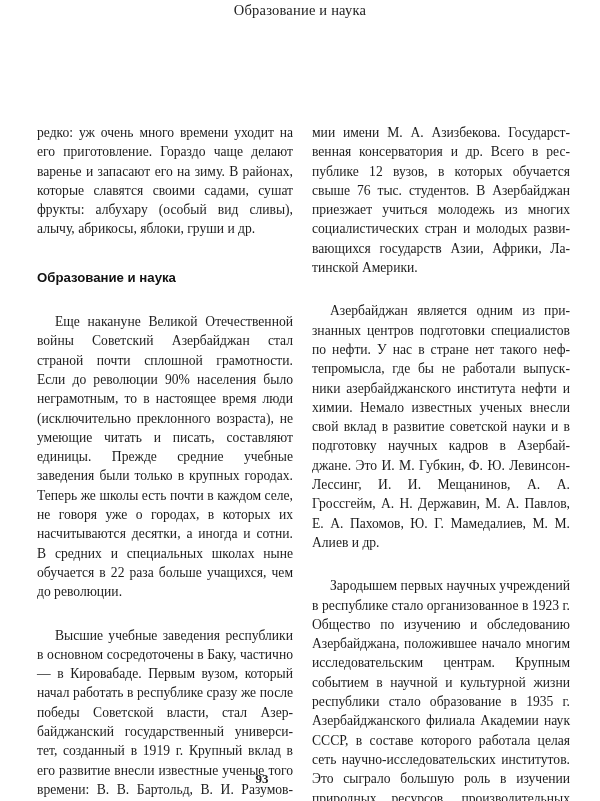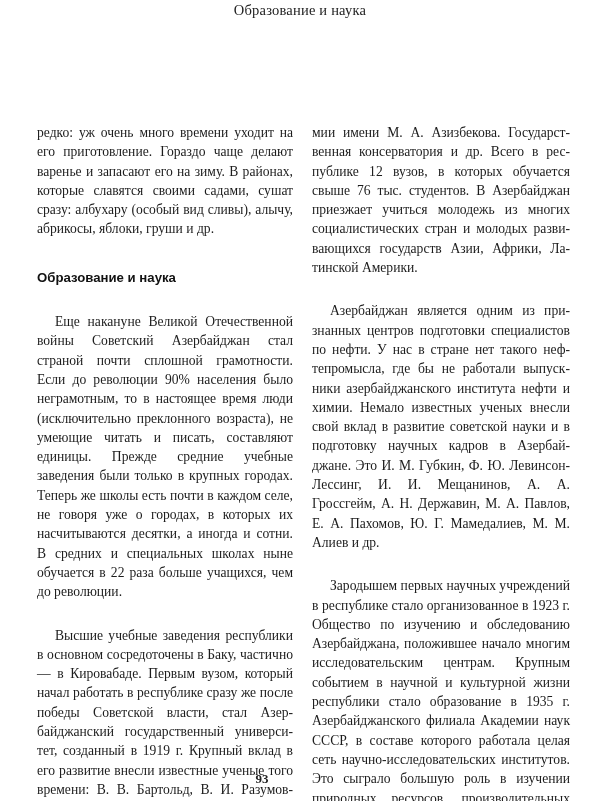--- a/index.html
+++ b/index.html
@@ -69,21 +69,21 @@
       font-size: 13px;
       color: #222;
     }
   </style>
 </head>
 <body>
 
 <div class="running-head">Образование и наука</div>
 
 <div class="column col-left">
-  <p>редко: уж очень много времени уходит на его приготовление. Гораздо чаще делают варенье и запасают его на зиму. В райо­нах, которые славятся своими садами, су­шат сразу: албухару (особый вид сли­вы), алычу, абрикосы, яблоки, груши и др.</p>
+  <p>редко: уж очень много времени уходит на его приготовление. Гораздо чаще делают варенье и запасают его на зиму. В райо­нах, которые славятся своими садами, су­шат фрукты: албухару (особый вид сли­вы), алычу, абрикосы, яблоки, груши и др.</p>
   <p class="section-heading">Образование и наука</p>
   <p class="indent">Еще накануне Великой Отечественной вой­ны Советский Азербайджан стал страной почти сплошной грамотности. Если до ре­волюции 90% населения было неграмот­ным, то в настоящее время люди (исклю­чительно преклонного возраста), не умею­щие читать и писать, составляют единицы. Прежде средние учебные заведения были только в крупных городах. Теперь же шко­лы есть почти в каждом селе, не говоря уже о городах, в которых их насчитывают­ся десятки, а иногда и сотни. В средних и специальных школах ныне обучается в 22 раза больше учащихся, чем до револю­ции.</p>
   <p class="indent">Высшие учебные заведения республики в основном сосредоточены в Баку, частич­но — в Кировабаде. Первым вузом, который начал работать в республике сразу же по­сле победы Советской власти, стал Азер­байджанский государственный универси­тет, созданный в 1919 г. Крупный вклад в его развитие внесли известные ученые того времени: В. В. Бартольд, В. И. Разумов­ский, А. А. Гроссгейм, А. О. Маковельский, Н. К. Дмитриев, М. Кулиев, М. А. Мир-Ка­симов, Т. Шахбази-Симург и др. В даль­нейшем в республике были созданы по­литехнический, педагогический, медицин­ский, сельскохозяйственный институты, Институт искусств, Институт нефти и хи­</p>
 </div>
 
 <div class="column col-right">
   <p>мии имени М. А. Азизбекова. Государст­венная консерватория и др. Всего в рес­публике 12 вузов, в которых обучается свыше 76 тыс. студентов. В Азербайджан приезжает учиться молодежь из многих социалистических стран и молодых разви­вающихся государств Азии, Африки, Ла­тинской Америки.</p>
   <p class="indent">Азербайджан является одним из при­знанных центров подготовки специалистов по нефти. У нас в стране нет такого неф­тепромысла, где бы не работали выпуск­ники азербайджанского института нефти и химии. Немало известных ученых внес­ли свой вклад в развитие советской науки и в подготовку научных кадров в Азербай­джане. Это И. М. Губкин, Ф. Ю. Левинсон-Лессинг, И. И. Мещанинов, А. А. Гроссгейм, А. Н. Державин, М. А. Павлов, Е. А. Па­хомов, Ю. Г. Мамедалиев, М. М. Алиев и др.</p>
   <p class="indent">Зародышем первых научных учрежде­ний в республике стало организованное в 1923 г. Общество по изучению и обследо­ванию Азербайджана, положившее начало многим исследовательским центрам. Круп­ным событием в научной и культурной жизни республики стало образование в 1935 г. Азербайджанского филиала Акаде­мии наук СССР, в составе которого рабо­тала целая сеть научно-исследовательских институтов. Это сыграло большую роль в изучении природных ресурсов, производи­тельных сил республики, а также ее куль­турного наследия.</p>
 

